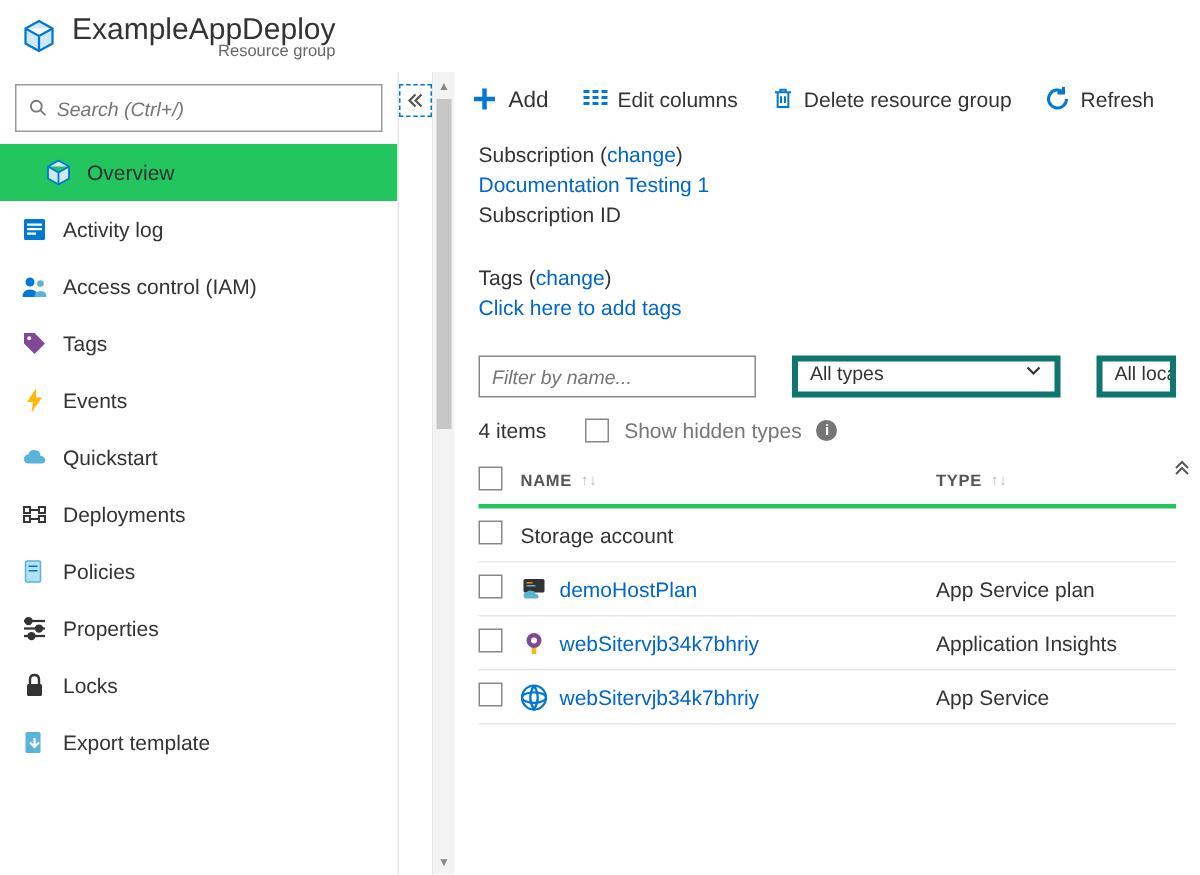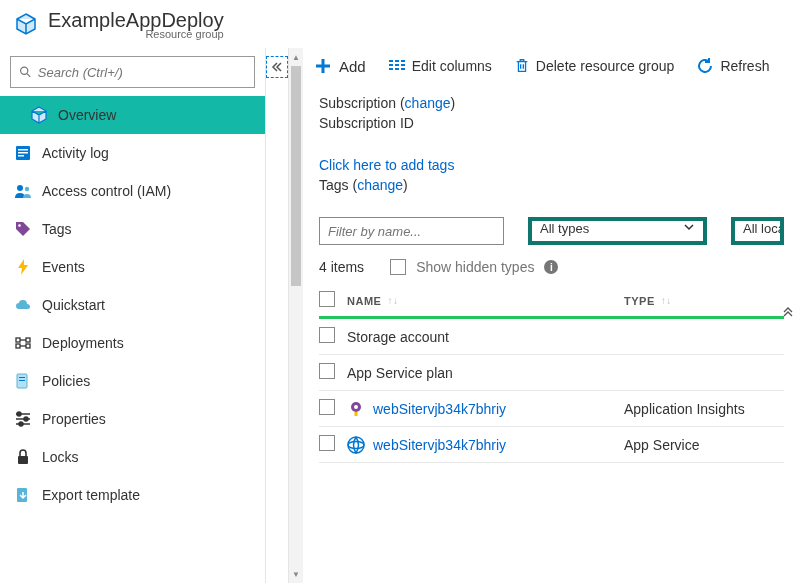--- a/index.html
+++ b/index.html
@@ -10,21 +10,21 @@
 .header-sub { font-size: 11px; color: #666; margin-left: 34px; margin-top: -4px; }
 .header-wrap { display: flex; flex-direction: column; text-align: right; }
 .layout { display: flex; height: calc(583px - 48px); }
 .sidebar { width: 265px; display: flex; flex-direction: column; }
 .search-wrap { padding: 8px 10px; }
 .search { display: flex; align-items: center; border: 1px solid #999; height: 32px; padding: 0 8px; }
 .search-icon { width: 14px; height: 14px; color: #767676; margin-right: 6px; }
 .search input { border: none; outline: none; font-style: italic; color: #767676; font-size: 13px; width: 100%; background: transparent; }
 .nav { overflow-y: auto; }
 .nav-item { display: flex; align-items: center; padding: 10px 14px; cursor: pointer; font-size: 14px; color: #333; }
-.nav-item.selected { background: #14b8a6; padding-left: 30px; }
+.nav-item.selected { background: #22c55e; padding-left: 30px; }
 .nav-item .ic { width: 18px; height: 18px; margin-right: 10px; display: flex; align-items: center; justify-content: center; }
 .nav-section { font-size: 13px; color: #444; padding: 14px 12px 8px; font-weight: 400; }
 .collapse-col { width: 24px; border-left: 1px solid #e5e5e5; border-right: 1px solid #e5e5e5; display: flex; justify-content: center; padding-top: 8px; }
 .collapse-btn { width: 22px; height: 22px; border: 1px dashed #0078d4; display: flex; align-items: center; justify-content: center; color: #555; cursor: pointer; }
 .scrollbar { width: 14px; background: #f3f3f3; display: flex; flex-direction: column; }
 .sb-arrow { height: 18px; display: flex; align-items: center; justify-content: center; color: #888; font-size: 8px; }
 .sb-track { flex: 1; position: relative; }
 .sb-thumb { position: absolute; left: 2px; right: 2px; top: 0; height: 220px; background: #c6c6c6; }
 .main { flex: 1; display: flex; flex-direction: column; overflow: hidden; }
 .toolbar { display: flex; align-items: center; padding: 8px 10px; gap: 22px; border-bottom: 1px solid #fff; }
@@ -256,27 +256,28 @@
           </span>
         <span>Refresh</span>
       </div>
     </div>
 
     <div class="info">
       <div class="info-row">
         <span>Subscription</span>
         (<span class="link">change</span>)
       </div>
+      <div class="info-row"><span class="link">Documentation Testing 1</span></div>
       <div class="info-row">Subscription ID</div>
       <div style="height:22px"></div>
-      <div class="info-row"><span class="link">Click here to add tags</span></div>
       <div class="info-row">
         <span>Tags</span>
         (<span class="link">change</span>)
       </div>
+      <div class="info-row"><span class="link">Click here to add tags</span></div>
     </div>
 
     <div class="caret-up">
       <svg width="12" height="12" viewBox="0 0 12 12">
           <path d="M2 6 L6 2 L10 6 M2 10 L6 6 L10 10" fill="none" stroke="#555" stroke-width="1.3"></path>
         </svg>
     </div>
 
     <div class="filters">
       <input class="filter-input" placeholder="Filter by name..." style="">
@@ -312,20 +313,29 @@
           </div>
       </div>
 
       <div class="trow">
         <div class="td-check"><span class="checkbox"></span></div>
         <div class="td-type">Storage account</div>
       </div>
 
       <div class="trow">
         <div class="td-check"><span class="checkbox"></span></div>
+        <div class="td-name">
+          <svg class="res-ic" viewBox="0 0 18 18">
+              <rect x="2" y="2" width="14" height="9" fill="#333" rx="1"></rect>
+              <rect x="4" y="4" width="4" height="1" fill="#ff8c00"></rect>
+              <rect x="4" y="6" width="6" height="1" fill="#59b4d9"></rect>
+              <path d="M4 15 Q2 15 2 13 Q2 11 4 11 Q5 9 8 10 Q10 10 10 12 Q12 12 12 14 Q12 15 10 15 Z" fill="#59b4d9"></path>
+            </svg>
+          <a>demoHostPlan</a>
+        </div>
         <div class="td-type">App Service plan</div>
       </div>
 
       <div class="trow">
         <div class="td-check"><span class="checkbox"></span></div>
         <div class="td-name">
           <svg class="res-ic" viewBox="0 0 18 18">
               <circle cx="9" cy="7" r="5" fill="#804998"></circle>
               <rect x="7.5" y="12" width="3" height="4" fill="#ffb900"></rect>
               <circle cx="9" cy="7" r="2" fill="#fff"></circle>

